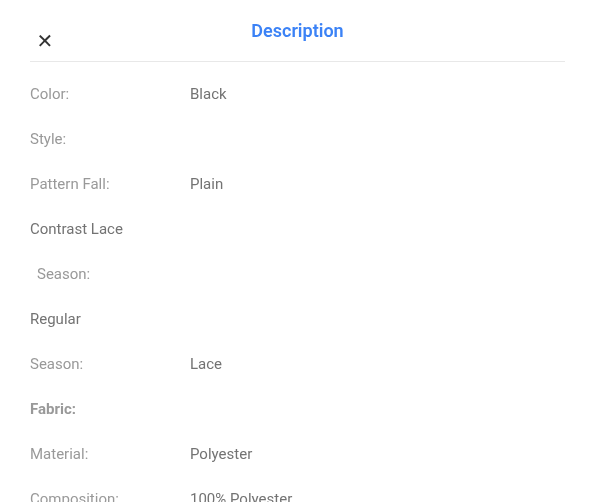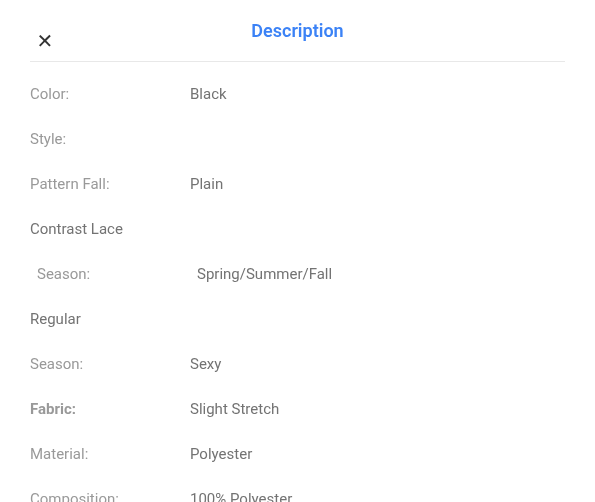--- a/index.html
+++ b/index.html
@@ -104,32 +104,30 @@
       </div>
       <div class="description-row">
         <div class="label-col" style="white-space: pre-line;">Pattern Fall:</div>
         <div class="value-col">Plain</div>
       </div>
       <div class="description-row">
         <div class="value-col">Contrast Lace</div>
       </div>
       <div class="description-row">
         <div class="label-col" style="white-space: pre-line; margin-left: 7px;">Season:</div>
-        <div class="value-col">Spring/Summer/Fall</div>
       </div>
       <div class="description-row">
         <div class="value-col">Regular</div>
       </div>
       <div class="description-row">
         <div class="label-col" style="white-space: pre-line;">Season:</div>
-        <div class="value-col">Sexy</div>
+        <div class="value-col">Lace</div>
       </div>
       <div class="description-row">
         <div class="label-col" style="white-space: pre-line; font-weight: bold;">Fabric:</div>
-        <div class="value-col">Slight Stretch</div>
       </div>
       <div class="description-row">
         <div class="label-col" style="white-space: pre-line;">Material:</div>
         <div class="value-col">Polyester</div>
       </div>
       <div class="description-row">
         <div class="label-col" style="white-space: pre-line;">Composition:</div>
         <div class="value-col">100% Polyester</div>
       </div>
     </div>

